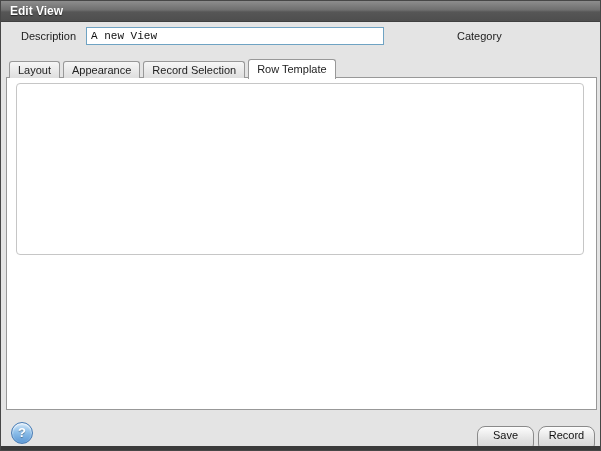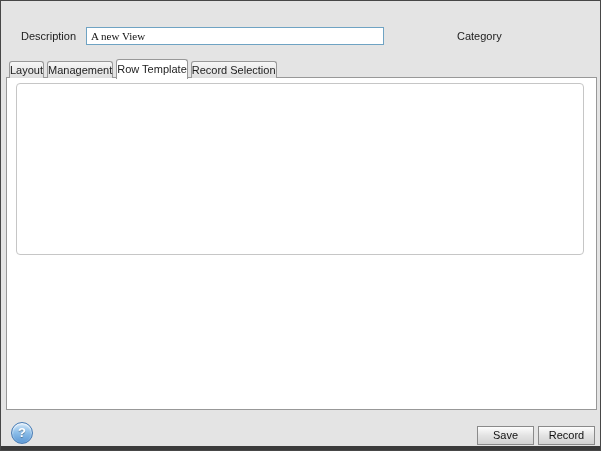--- a/index.html
+++ b/index.html
@@ -21,21 +21,21 @@
     border-bottom: 1px solid #404040;
     color: #fff; font-size: 12px; font-weight: bold;
     line-height: 21px; padding-left: 9px;
     text-shadow: 0 1px 1px rgba(0,0,0,.55);
   }
   
   .hdr-label { position: absolute; font-size: 11px; color: #1c1c1c; padding-left: 8px; }
   .description-input {
     position: absolute; left: 85px; top: 26px; width: 298px; height: 18px;
     border: 1px solid #6fa3c3; background: #fff;
-    font-family: Liberation Serif, serif;
+    font-family: Liberation Mono, monospace;
     font-size: 11px; color: #111; padding: 0 4px; outline: none;
   }
   .select {
     position: absolute; height: 18px; background: #fff;
     border: 1px solid #767676; font-size: 11px; color: #111;
     display: flex; align-items: center;
   }
   .select .sel-text { flex: 1; padding-left: 5px; }
   .sel-btn {
     width: 15px; height: 100%;
@@ -47,21 +47,21 @@
     width: 0; height: 0; border: 4px solid transparent;
     border-top: 5px solid #f2f2f2; margin-top: 4px;
   }
   .category-select { left: 490px; top: 26px; width: 108px; }
   
   .tabstrip {
     position: absolute; left: 8px; top: 57px; height: 20px;
     display: flex; align-items: flex-end; z-index: 3;
   }
   .tab {
-    height: 17px; line-height: 16px; padding: 0 0; margin-right: 3px;
+    height: 17px; line-height: 16px; padding: 0 8px; margin-right: 3px;
     font-size: 11px; color: #222;
     background: linear-gradient(#f6f6f6, #dedede);
     border: 1px solid #989898; border-bottom: none;
     border-radius: 3px 3px 0 0; cursor: default;
   }
   .tab.active {
     height: 20px; line-height: 19px; background: #fff;
     margin-bottom: -1px; position: relative; z-index: 4;
   }
   
@@ -169,49 +169,50 @@
   }
   .help-btn {
     position: absolute; left: 10px; top: 12px; width: 22px; height: 22px;
     border-radius: 50%; border: 1px solid #4a7db5;
     background: linear-gradient(#d4e7f8, #8fc0ea 45%, #5b97d4);
     box-shadow: inset 0 1px 2px #fff;
     color: #fff; font-size: 13px; font-weight: bold; text-align: center;
     line-height: 20px; text-shadow: 0 1px 1px rgba(0,0,0,.35); cursor: pointer;
   }
   .btn {
-    position: absolute; top: 16px; width: 57px; height: 19px;
+    position: absolute; top: 16px; width: 57px; height: 26px;
     background: linear-gradient(#fdfdfd, #e3e3e3 50%, #d2d2d2);
-    border: 1px solid #8a8a8a; border-radius: 0;
+    border: 1px solid #8a8a8a; border-radius: 8px;
     font-family: "Liberation Sans", sans-serif;
     font-size: 11px; color: #111; text-align: center; line-height: 17px;
     cursor: pointer;
   }
   .save-btn { left: 476px; }
   .cancel-btn { left: 537px; }
   .bottom-strip {
     position: absolute; left: 0; right: 0; bottom: 0; height: 4px;
     background: #3a3a3a;
   }
 </style>
 </head>
 <body>
 
 <div class="dialog">
 
+  <div class="titlebar">Edit View</div>
 
   <span class="hdr-label" style="left:12px; top:29px;">Description</span>
   <input class="description-input" type="text" value="A new View" style="">
   <span class="hdr-label" style="left:448px; top:29px;">Category</span>
 
   <div class="tabstrip" id="tabstrip">
       <div class="tab">Layout</div>
-      <div class="tab">Management</div>
+      <div class="tab">Appearance</div>
+      <div class="tab">Record Selection</div>
       <div class="tab active">Row Template</div>
-      <div class="tab">Record Selection</div>
     </div>
 
   <div class="content-panel"></div>
 
   <div class="groupbox"></div>
 
   <span class="section-heading" style="left:22px; top:88px;">Available Fields</span>
   <div class="listbox available-listbox">
     <div class="tree">
       <div class="tree-row root">

